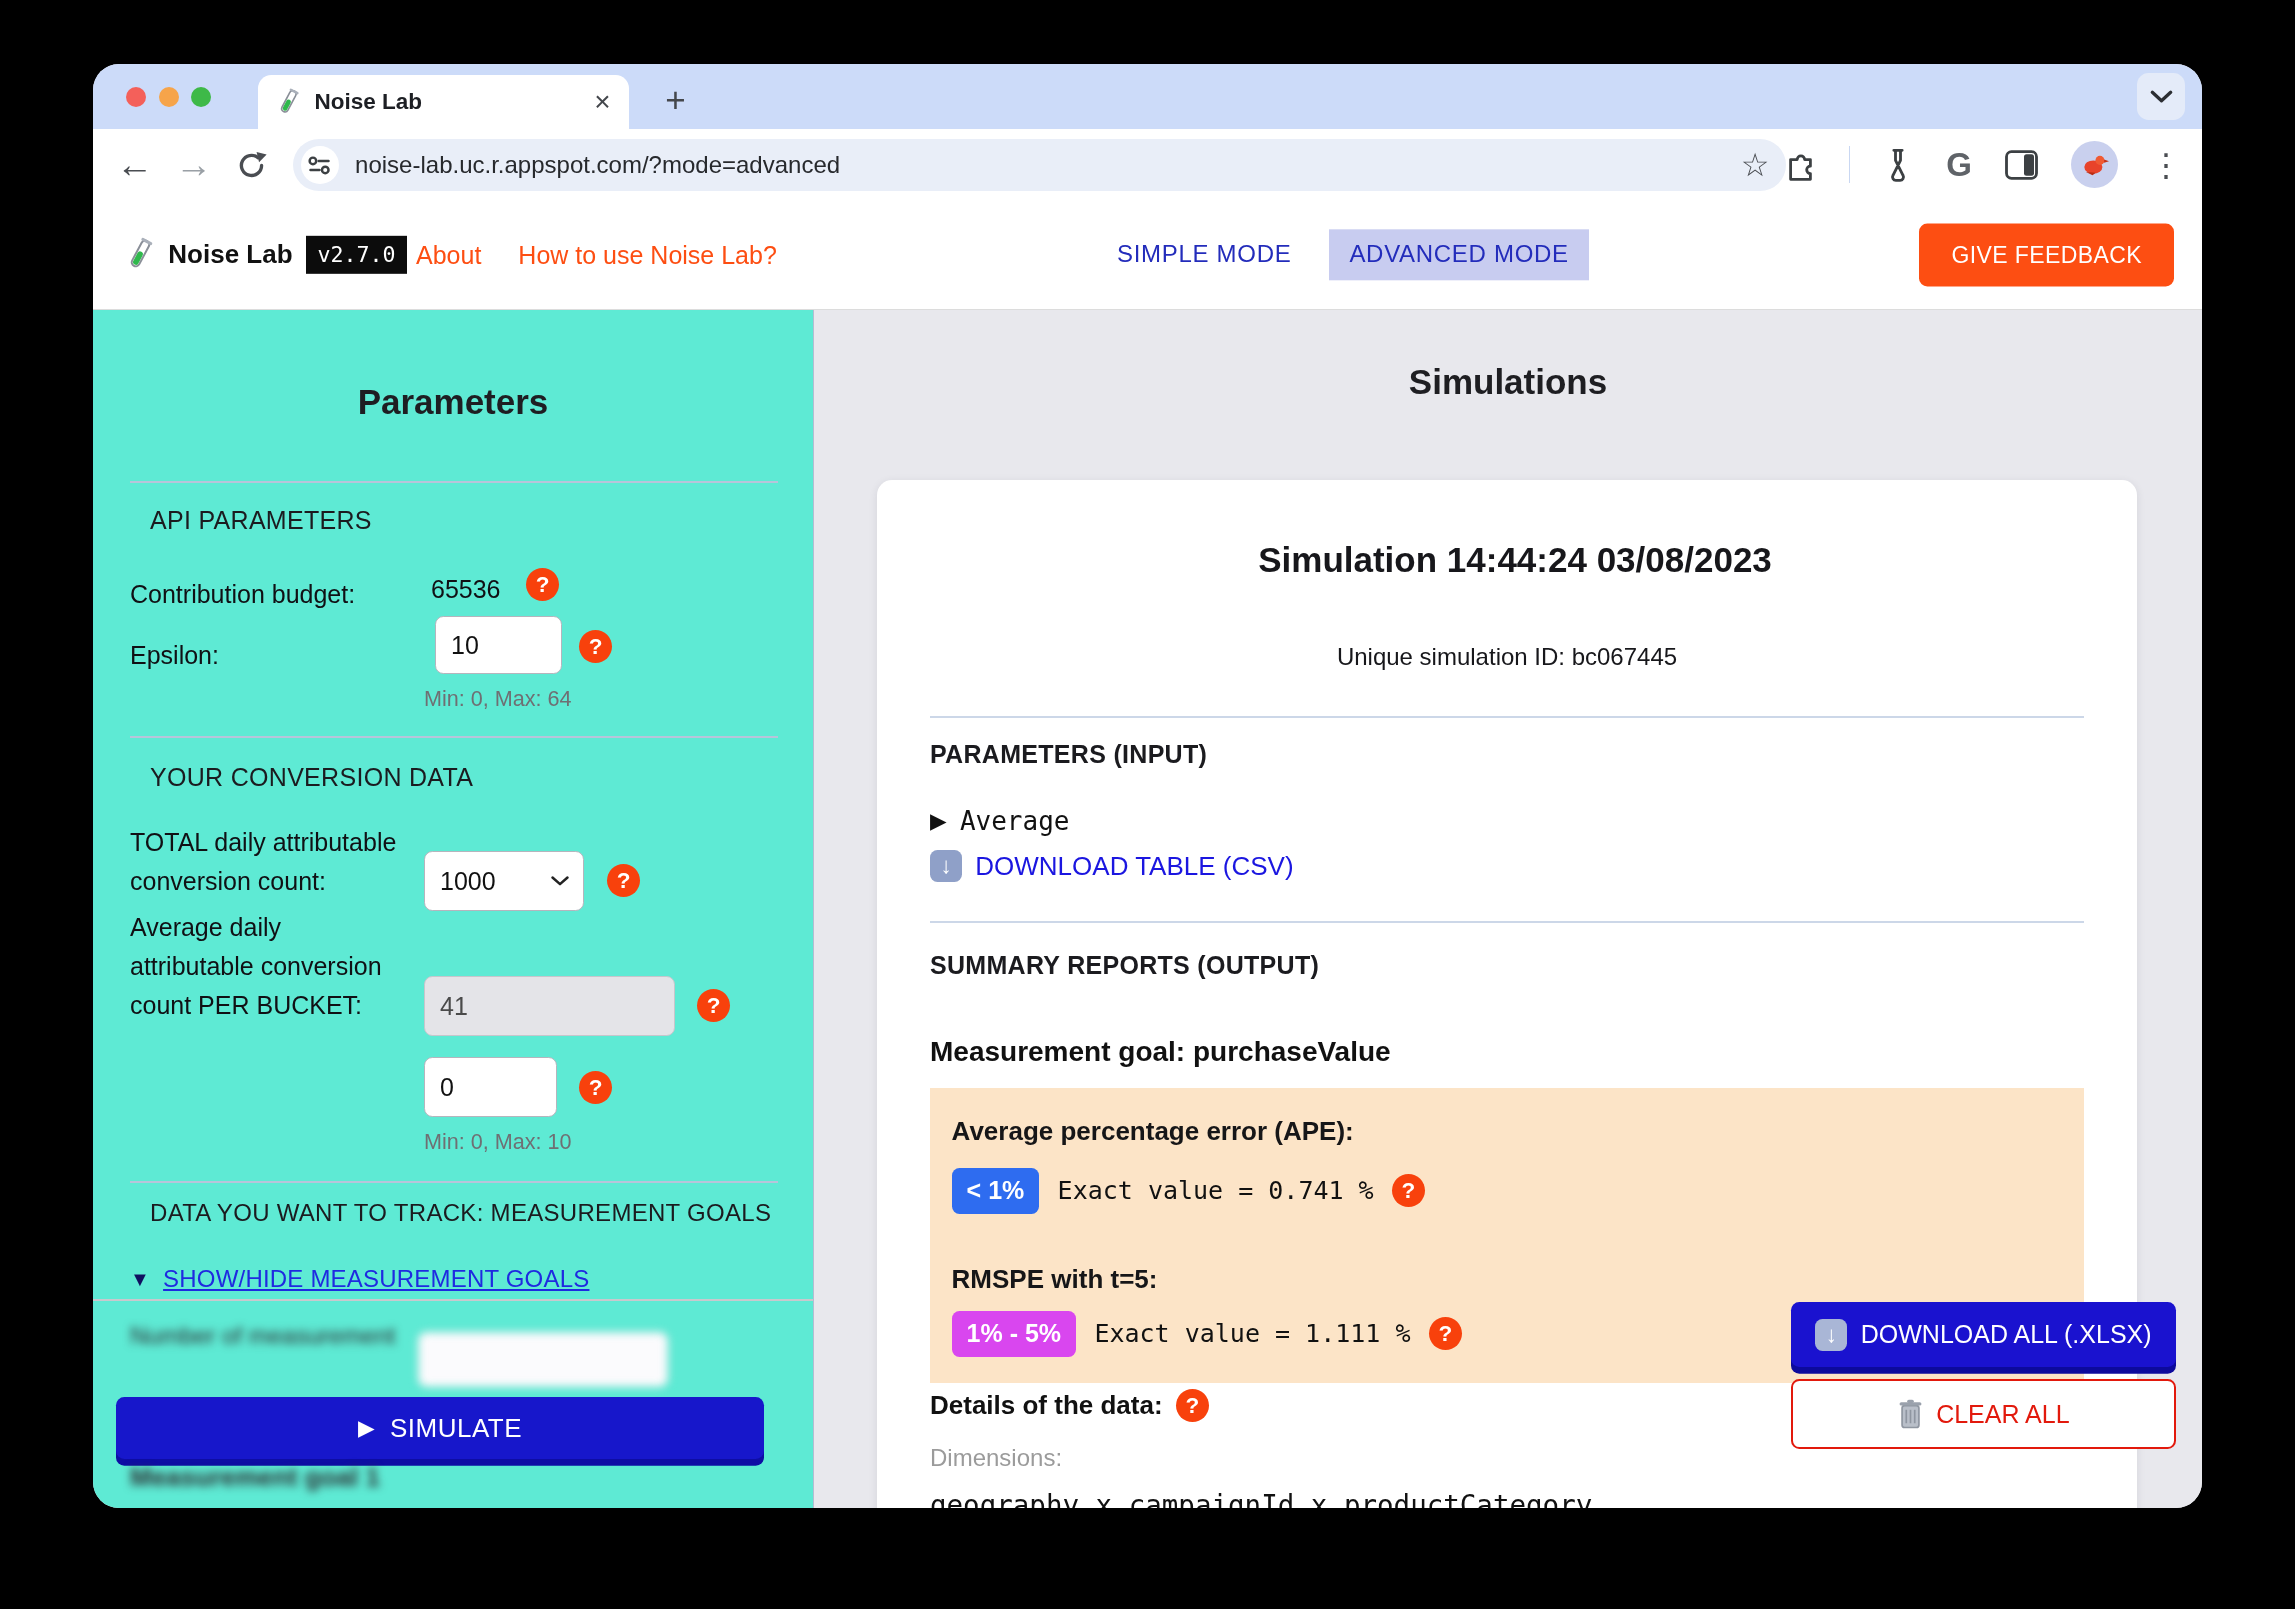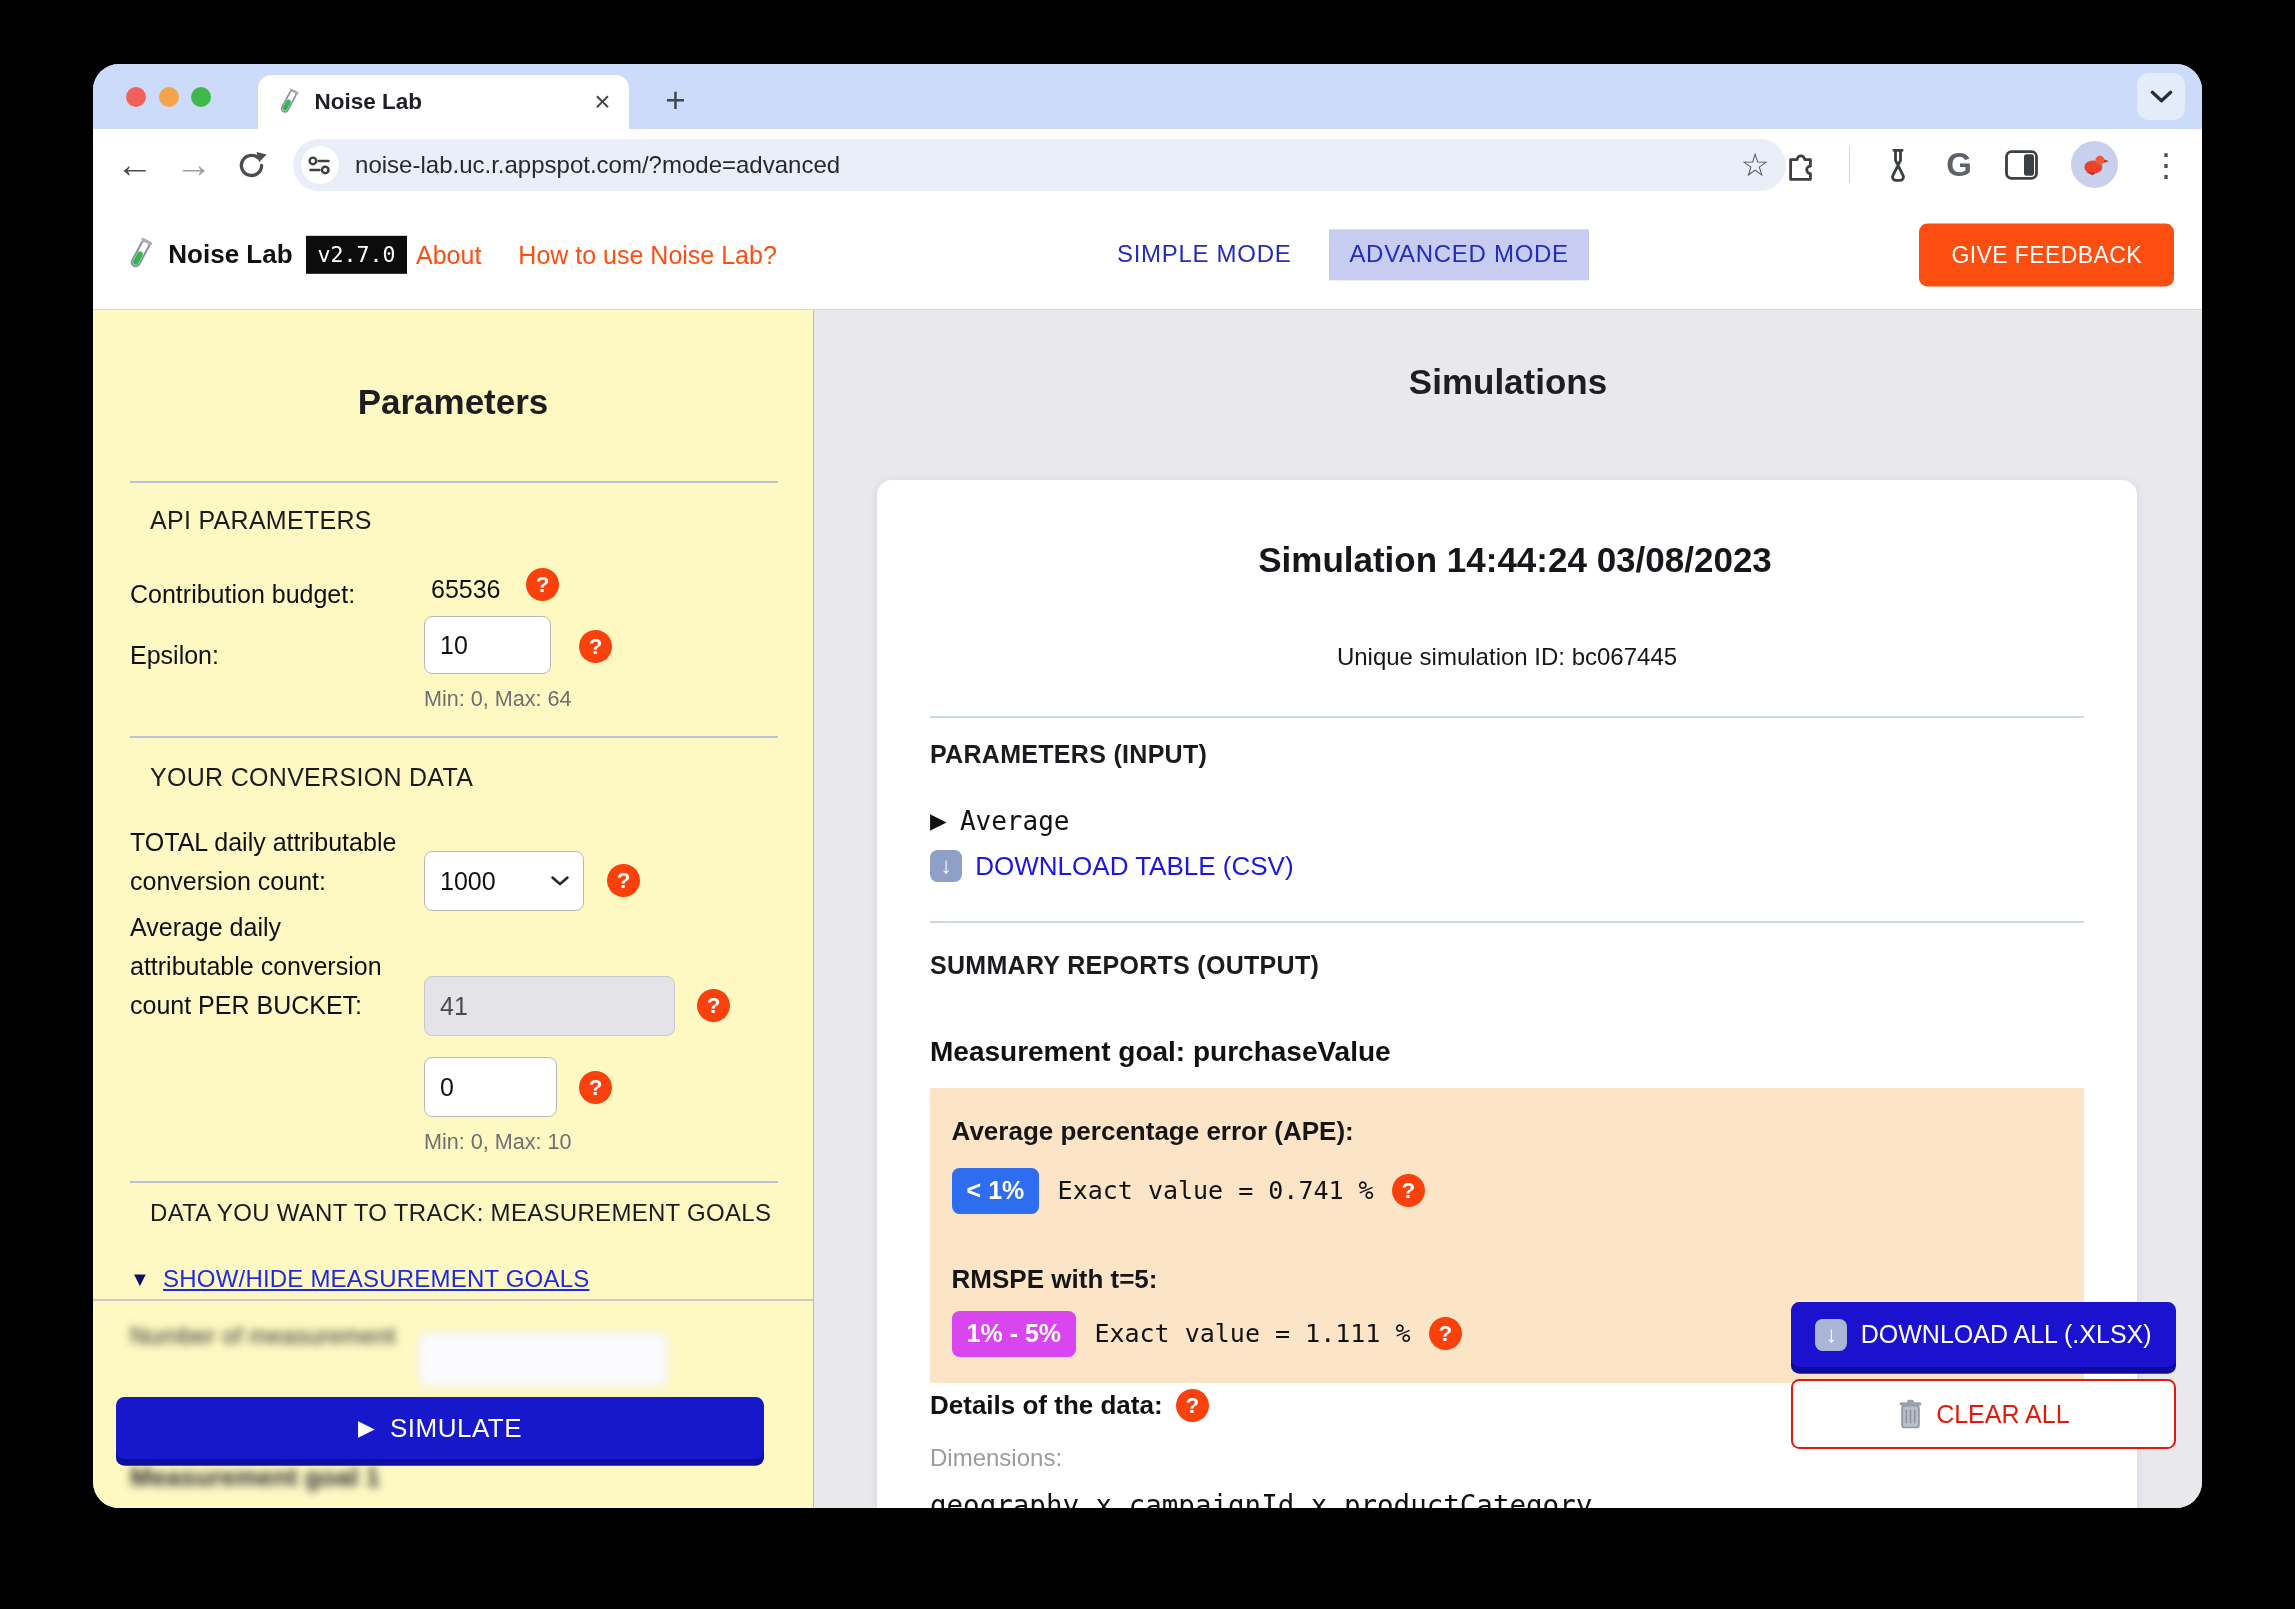--- a/index.html
+++ b/index.html
@@ -61,21 +61,21 @@
            display:flex; gap:38px; align-items:center; }
   .mode { font-size:24px; color:#232cbb; letter-spacing:0.7px; }
   .mode-active { background:#c8ccf0; padding:11.7px 20px; }
   .feedback-btn { position:absolute; right:28px; top:50%; transform:translateY(-50%);
                   background:#fd4e12; color:#fff; font-size:23px; letter-spacing:0.4px;
                   padding:0 32px; height:63px; border:none; border-radius:8.3px;
                   display:flex; align-items:center; }
 
   
   .content { position:absolute; left:0; top:246px; width:100%; height:1198px; display:flex; }
-  .sidebar { width:721px; border-right:1.7px solid #b3bdd1; position:relative; background:#fef9c3;padding-left:40px; }
+  .sidebar { width:721px; border-right:1.7px solid #b3bdd1; position:relative; background:#5eead4;padding-left:40px; }
   .main { flex:1; position:relative; background:#e8e8ed; }
 
   .abs { position:absolute; }
   .sb-title { top:72px; left:0; width:100%; text-align:center; font-size:35px; font-weight:bold; color:#1e1e22; }
   .sb-hr { left:37px; width:648px; height:1.7px; background:#b7c4da; }
   .sb-h { font-size:25px; font-weight:normal; color:#1b1b1f; letter-spacing:0.3px;margin-left:20px; }
   .sb-label { font-size:25px; color:#101014; line-height:1.55; }
   .sb-value { font-size:25px; color:#101014; }
   .hint { font-size:21.6px; color:#6f6f73; }
 
@@ -251,21 +251,21 @@
       <div class="abs sb-title">Parameters</div>
       <div class="abs sb-hr" style="top:171px"></div>
 
       <div class="abs sb-h" style="top:196px; left:37px">API PARAMETERS</div>
 
       <div class="abs sb-label" style="top:265px; left:37px">Contribution budget:</div>
       <div class="abs sb-value" style="top:265px; left:338px">65536</div>
       <span class="abs q-icon" style="top:258px; left:433px">?</span>
 
       <div class="abs sb-label" style="top:326px; left:37px">Epsilon:</div>
-      <input class="abs tinput" style="top: 306px; left: 331px; width: 127px; height: 58px;" value="10">
+      <input class="abs tinput" style="top: 306px; left: 342px; width: 127px; height: 58px;" value="10">
       <span class="abs q-icon" style="top:320px; left:486px">?</span>
       <div class="abs hint" style="top:376px; left:331px">Min: 0, Max: 64</div>
 
       <div class="abs sb-hr" style="top:426px"></div>
       <div class="abs sb-h" style="top:453px; left:37px">YOUR CONVERSION DATA</div>
 
       <div class="abs sb-label" style="top:513px; left:37px; width:291px">TOTAL daily attributable conversion count:</div>
       <div class="abs selectbox" style="top:541px; left:331px; width:160px; height:60px">
         <span>1000</span>
         <svg width="20" height="11.7" viewBox="0 0 24 14">

